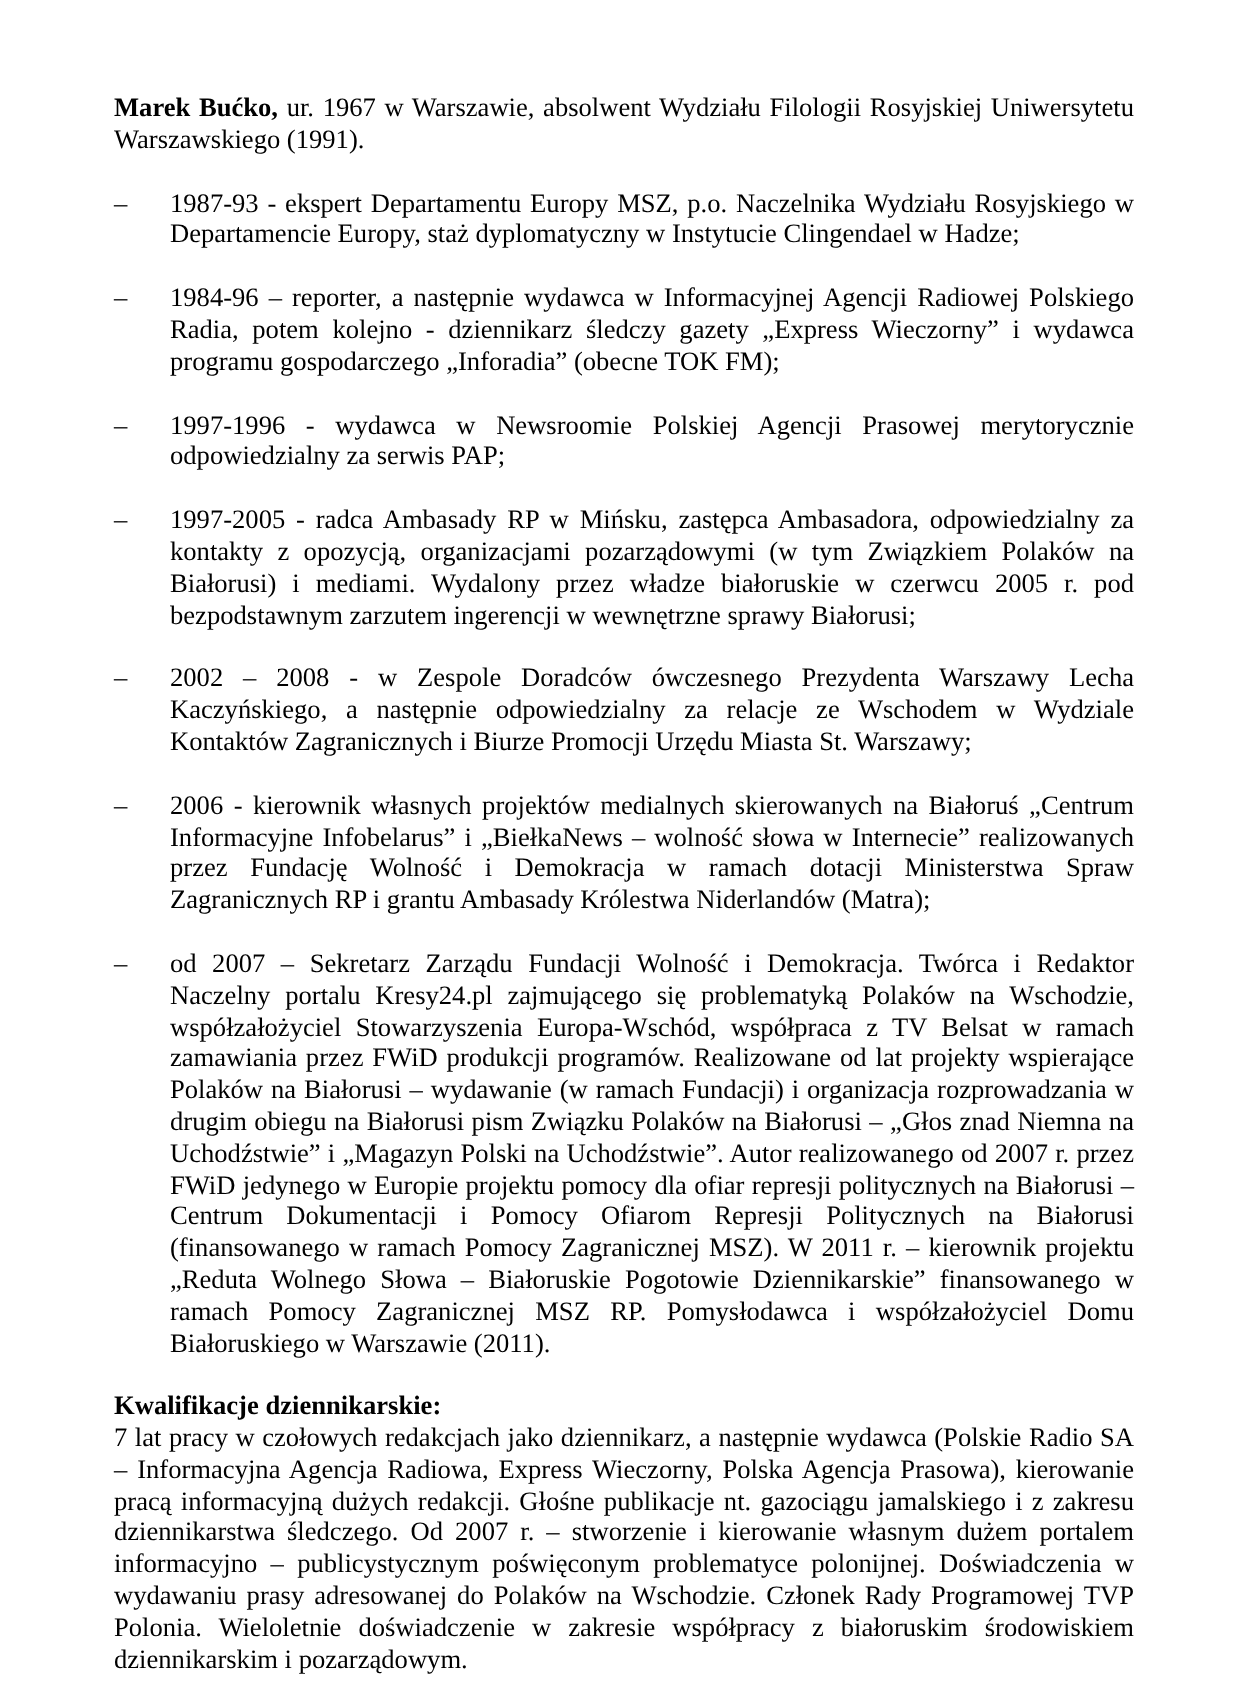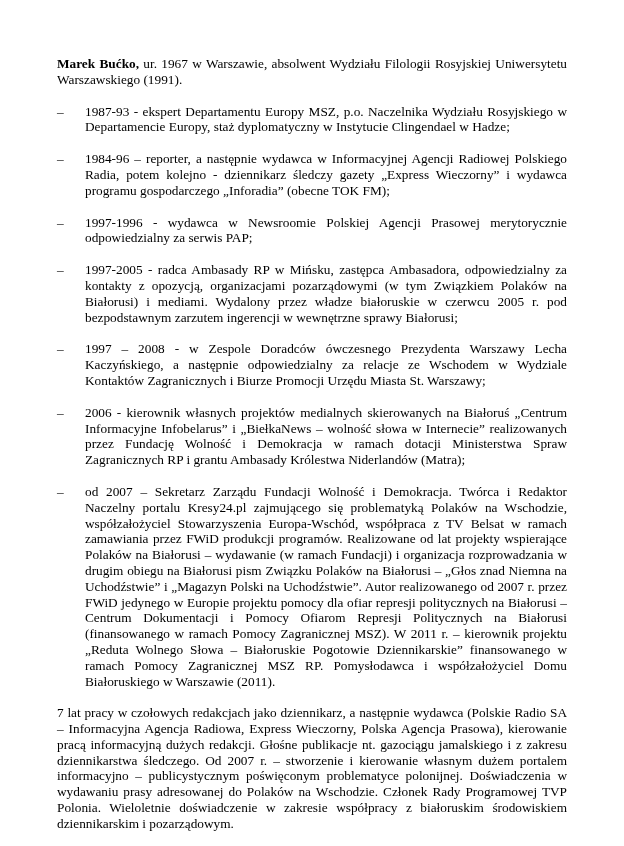--- a/index.html
+++ b/index.html
@@ -1,42 +1,43 @@
 <!DOCTYPE html>
 <html><head>
 <meta charset="utf-8">
 <style>
   html, body { margin: 0; padding: 0; background: #ffffff; }
   body {
     width: 624px; height: 846px; overflow: hidden; position: relative;
     font-family: "Liberation Serif", serif; font-size: 13.3px; color: #000;
   }
-  .page { position: absolute; left: 57px; top: 56px; width: 510px; }
+  .page { position: absolute; left: 57px; top: 46px; width: 510px; }
   p { margin: 0; line-height: 15.8px; text-align: justify; }
   .intro { margin-bottom: 16px; }
   .list { margin: 0; padding: 0; list-style: none; }
   .list li { position: relative; padding-left: 28px; margin-bottom: 16px; line-height: 15.8px; text-align: justify; }
   .list li .dash { position: absolute; left: 0; top: 0; }
   .heading { font-weight: bold; }
   .section { margin-top: 4px; }
   b { font-weight: bold; }
 </style>
 </head>
 <body>
 
 <div class="page">
   <p class="intro"><b>Marek Bućko,</b><span> ur. 1967 w Warszawie, absolwent Wydziału Filologii Rosyjskiej Uniwersytetu Warszawskiego (1991).</span></p>
 
   <ul class="list">
     <li><span class="dash">–</span><span>1987-93 - ekspert Departamentu Europy MSZ, p.o. Naczelnika Wydziału Rosyjskiego w Departamencie Europy, staż dyplomatyczny w Instytucie Clingendael w Hadze;</span></li>
     <li><span class="dash">–</span><span>1984-96 – reporter, a następnie wydawca w Informacyjnej Agencji Radiowej Polskiego Radia, potem kolejno - dziennikarz śledczy gazety „Express Wieczorny” i wydawca programu gospodarczego „Inforadia” (obecne TOK FM);</span></li>
     <li><span class="dash">–</span><span>1997-1996 - wydawca w Newsroomie Polskiej Agencji Prasowej merytorycznie odpowiedzialny za serwis PAP;</span></li>
     <li><span class="dash">–</span><span>1997-2005 - radca Ambasady RP w Mińsku, zastępca Ambasadora, odpowiedzialny za kontakty z opozycją, organizacjami pozarządowymi (w tym Związkiem Polaków na Białorusi) i mediami. Wydalony przez władze białoruskie w czerwcu 2005 r. pod bezpodstawnym zarzutem ingerencji w wewnętrzne sprawy Białorusi;</span></li>
-    <li><span class="dash">–</span><span>1997 – 2008 - w Zespole Doradców ówczesnego Prezydenta Warszawy Lecha Kaczyńskiego, a następnie odpowiedzialny za relacje ze Wschodem w Wydziale Kontaktów Zagranicznych i Biurze Promocji Urzędu Miasta St. Warszawy;</span></li>
+    <li><span class="dash">–</span><span>2002 – 2008 - w Zespole Doradców ówczesnego Prezydenta Warszawy Lecha Kaczyńskiego, a następnie odpowiedzialny za relacje ze Wschodem w Wydziale Kontaktów Zagranicznych i Biurze Promocji Urzędu Miasta St. Warszawy;</span></li>
     <li><span class="dash">–</span><span>2006 - kierownik własnych projektów medialnych skierowanych na Białoruś „Centrum Informacyjne Infobelarus” i „BiełkaNews – wolność słowa w Internecie” realizowanych przez Fundację Wolność i Demokracja w ramach dotacji Ministerstwa Spraw Zagranicznych RP i grantu Ambasady Królestwa Niderlandów (Matra);</span></li>
     <li><span class="dash">–</span><span>od 2007 – Sekretarz Zarządu Fundacji Wolność i Demokracja. Twórca i Redaktor Naczelny portalu Kresy24.pl zajmującego się problematyką Polaków na Wschodzie, współzałożyciel Stowarzyszenia Europa-Wschód, współpraca z TV Belsat w ramach zamawiania przez FWiD produkcji programów. Realizowane od lat projekty wspierające Polaków na Białorusi – wydawanie (w ramach Fundacji) i organizacja rozprowadzania w drugim obiegu na Białorusi pism Związku Polaków na Białorusi – „Głos znad Niemna na Uchodźstwie” i „Magazyn Polski na Uchodźstwie”. Autor realizowanego od 2007 r. przez FWiD jedynego w Europie projektu pomocy dla ofiar represji politycznych na Białorusi – Centrum Dokumentacji i Pomocy Ofiarom Represji Politycznych na Białorusi (finansowanego w ramach Pomocy Zagranicznej MSZ). W 2011 r. – kierownik projektu „Reduta Wolnego Słowa – Białoruskie Pogotowie Dziennikarskie” finansowanego w ramach Pomocy Zagranicznej MSZ RP. Pomysłodawca i współzałożyciel Domu Białoruskiego w Warszawie (2011).</span></li>
   </ul>
 
   <div class="section">
+    <p class="heading">Kwalifikacje dziennikarskie:</p>
     <p>7 lat pracy w czołowych redakcjach jako dziennikarz, a następnie wydawca (Polskie Radio SA – Informacyjna Agencja Radiowa, Express Wieczorny, Polska Agencja Prasowa), kierowanie pracą informacyjną dużych redakcji. Głośne publikacje nt. gazociągu jamalskiego i z zakresu dziennikarstwa śledczego. Od 2007 r. – stworzenie i kierowanie własnym dużem portalem informacyjno – publicystycznym poświęconym problematyce polonijnej. Doświadczenia w wydawaniu prasy adresowanej do Polaków na Wschodzie. Członek Rady Programowej TVP Polonia. Wieloletnie doświadczenie w zakresie współpracy z białoruskim środowiskiem dziennikarskim i pozarządowym.</p>
   </div>
 
 </div>
 
 </body></html>

